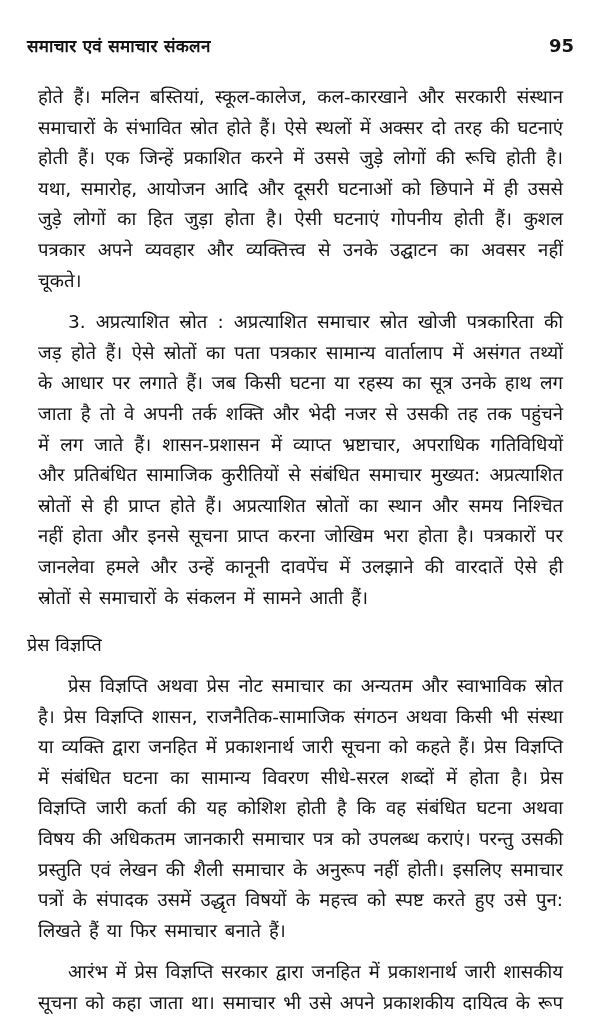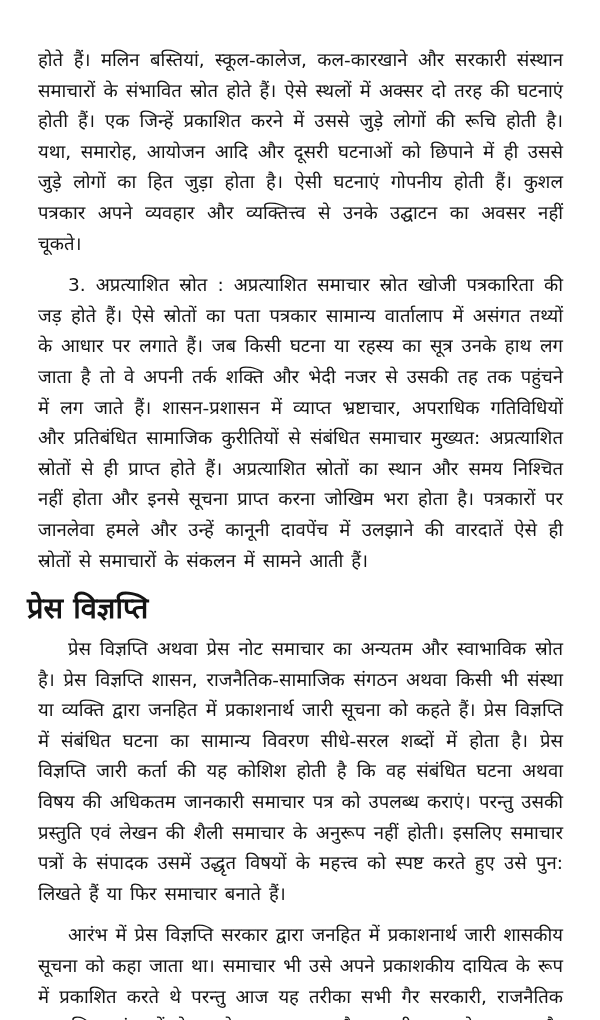--- a/index.html
+++ b/index.html
@@ -45,31 +45,35 @@
     word-spacing: 2px;
   }
   .indent {
     text-indent: 30px;
   }
   .bold-lead {
     font-weight: normal;
   }
   .section-heading {
     margin: 17px 0 7px 0;
-    font-size: 29px;
-    font-weight: bold;
+    font-size: 18px;
+    font-weight: normal;
     line-height: 30px;
     text-align: left;
   }
 </style>
 </head>
 <body>
 
 <div class="page">
 
+  <div class="running-header">
+    <span class="book-title">समाचार एवं समाचार संकलन</span>
+    <span class="page-number">95</span>
+  </div>
 
   <p class="body-text">होते हैं। मलिन बस्तियां, स्कूल-कालेज, कल-कारखाने और सरकारी संस्थान समाचारों के संभावित स्रोत होते हैं। ऐसे स्थलों में अक्सर दो तरह की घटनाएं होती हैं। एक जिन्हें प्रकाशित करने में उससे जुड़े लोगों की रूचि होती है। यथा, समारोह, आयोजन आदि और दूसरी घटनाओं को छिपाने में ही उससे जुड़े लोगों का हित जुड़ा होता है। ऐसी घटनाएं गोपनीय होती हैं। कुशल पत्रकार अपने व्यवहार और व्यक्तित्त्व से उनके उद्घाटन का अवसर नहीं चूकते।</p>
 
   <p class="body-text indent">
     <span class="bold-lead">3. अप्रत्याशित स्रोत</span><span> : अप्रत्याशित समाचार स्रोत खोजी पत्रकारिता की जड़ होते हैं। ऐसे स्रोतों का पता पत्रकार सामान्य वार्तालाप में असंगत तथ्यों के आधार पर लगाते हैं। जब किसी घटना या रहस्य का सूत्र उनके हाथ लग जाता है तो वे अपनी तर्क शक्ति और भेदी नजर से उसकी तह तक पहुंचने में लग जाते हैं। शासन-प्रशासन में व्याप्त भ्रष्टाचार, अपराधिक गतिविधियों और प्रतिबंधित सामाजिक कुरीतियों से संबंधित समाचार मुख्यत: अप्रत्याशित स्रोतों से ही प्राप्त होते हैं। अप्रत्याशित स्रोतों का स्थान और समय निश्चित नहीं होता और इनसे सूचना प्राप्त करना जोखिम भरा होता है। पत्रकारों पर जानलेवा हमले और उन्हें कानूनी दावपेंच में उलझाने की वारदातें ऐसे ही स्रोतों से समाचारों के संकलन में सामने आती हैं।</span>
   </p>
 
   <h2 class="section-heading">प्रेस विज्ञप्ति</h2>
 
   <p class="body-text indent">प्रेस विज्ञप्ति अथवा प्रेस नोट समाचार का अन्यतम और स्वाभाविक स्रोत है। प्रेस विज्ञप्ति शासन, राजनैतिक-सामाजिक संगठन अथवा किसी भी संस्था या व्यक्ति द्वारा जनहित में प्रकाशनार्थ जारी सूचना को कहते हैं। प्रेस विज्ञप्ति में संबंधित घटना का सामान्य विवरण सीधे-सरल शब्दों में होता है। प्रेस विज्ञप्ति जारी कर्ता की यह कोशिश होती है कि वह संबंधित घटना अथवा विषय की अधिकतम जानकारी समाचार पत्र को उपलब्ध कराएं। परन्तु उसकी प्रस्तुति एवं लेखन की शैली समाचार के अनुरूप नहीं होती। इसलिए समाचार पत्रों के संपादक उसमें उद्धृत विषयों के महत्त्व को स्पष्ट करते हुए उसे पुन: लिखते हैं या फिर समाचार बनाते हैं।</p>

